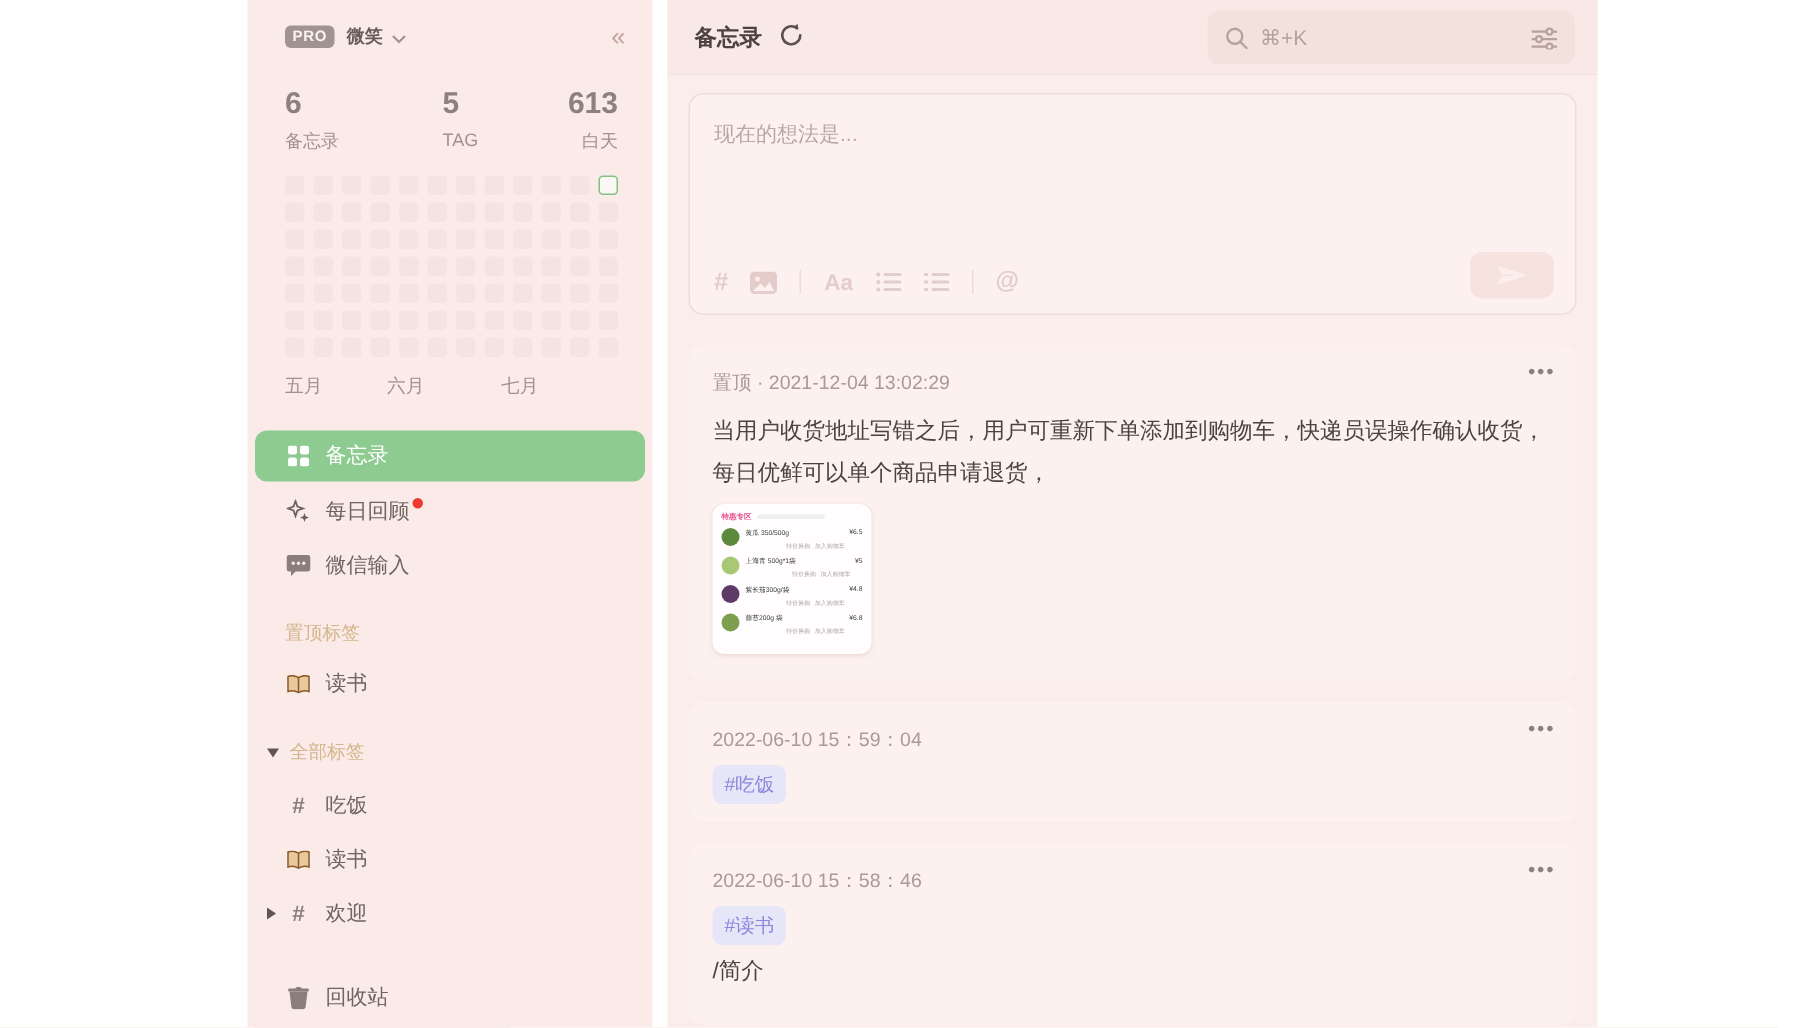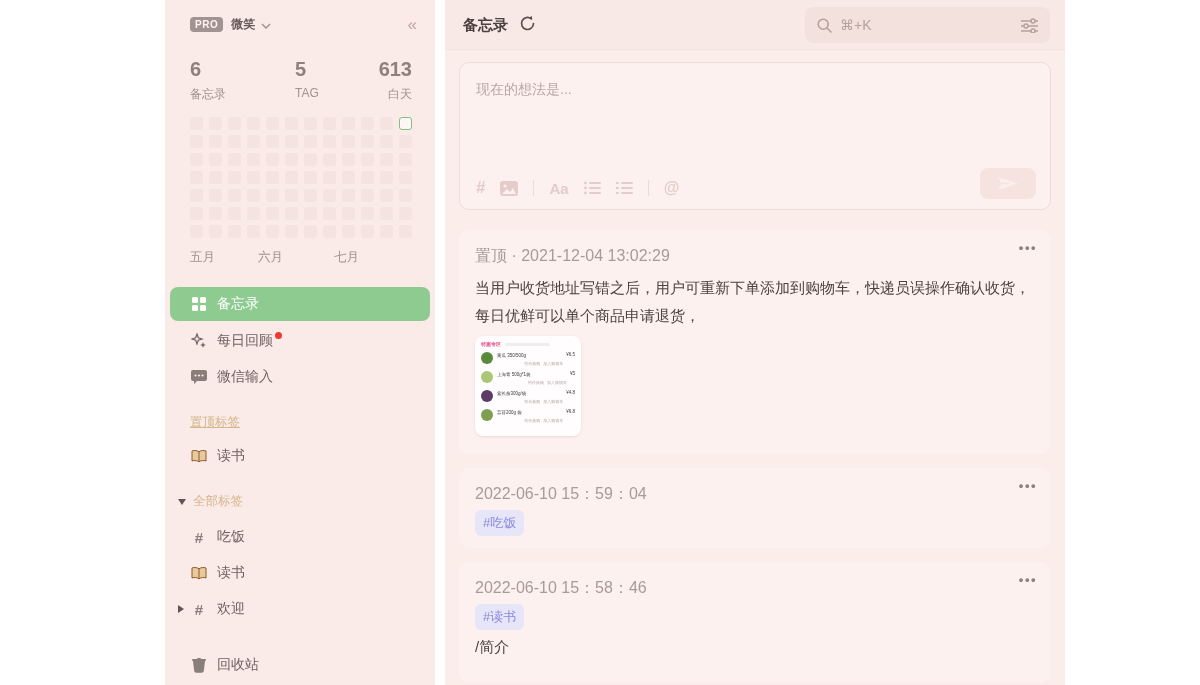--- a/index.html
+++ b/index.html
@@ -33,21 +33,21 @@
   .months{position:absolute;top:249px;left:25px;width:222px;font-size:12.5px;color:#a1928e;}
   .months span{position:absolute;top:0;}
   .m1{left:0;} .m2{left:68px;} .m3{left:144px;}
 
   .nav{position:absolute;top:287px;left:0;width:270px;}
   .nav-item{height:36px;display:flex;align-items:center;padding-left:25px;font-size:14px;color:var(--side-ink);cursor:pointer;position:relative;}
   .nav-item .ic{width:18px;display:flex;justify-content:center;margin-right:9px;flex:none;}
   .nav-item.active{height:34px;margin:0 5px 2px 5px;padding-left:20px;background:var(--green);border-radius:8px;color:#fff;font-weight:500;}
   .dot{width:7px;height:7px;border-radius:50%;background:#f0392e;margin-left:2px;margin-top:-12px;}
   .section-label{position:absolute;left:25px;font-size:12.5px;color:var(--tan);font-weight:500;}
-  .sec-pinned{top:414px;text-decoration:underline;}
+  .sec-pinned{top:414px;}
   .all-toggle{position:absolute;top:493px;left:13px;display:flex;align-items:center;cursor:pointer;font-size:12.5px;color:var(--tan);font-weight:400;}
   .tri-down{width:0;height:0;border-left:4.5px solid transparent;border-right:4.5px solid transparent;border-top:6px solid #5f5552;margin-right:7px;}
   .tri-right{width:0;height:0;border-top:4.5px solid transparent;border-bottom:4.5px solid transparent;border-left:6px solid #5f5552;position:absolute;left:13px;}
   .pinned-rows{position:absolute;top:438px;left:0;width:270px;}
   .tag-rows{position:absolute;top:519px;left:0;width:270px;}
   .trash-row{position:absolute;top:647px;left:0;width:270px;}
   .hash-glyph{font-size:15px;color:var(--icon);font-weight:bold;}
 
   
   .main{position:absolute;left:445px;top:0;width:620px;height:685px;background:var(--pink-main);}
@@ -65,21 +65,21 @@
   .toolbar{position:absolute;left:16px;bottom:11px;display:flex;align-items:center;gap:15px;color:var(--faint);}
   .tb-divider{width:1px;height:16px;background:#eedad7;}
   .tb-aa{font-size:15px;font-weight:bold;color:var(--faint);}
   .tb-hash{font-size:17px;font-weight:bold;color:var(--faint);}
   .tb-at{font-size:16px;font-weight:bold;color:var(--faint);}
   .send-btn{position:absolute;right:14px;bottom:10px;width:56px;height:31px;background:#f6e3e0;border-radius:8px;display:flex;align-items:center;justify-content:center;cursor:pointer;}
 
   .memo1{top:230px;height:224px;}
   .memo2{top:468px;height:80px;}
   .memo3{top:562px;height:121px;}
-  .memo-meta{position:absolute;top:16px;left:16px;font-size:16px;color:var(--muted);}
+  .memo-meta{position:absolute;top:16px;left:16px;font-size:13px;color:var(--muted);}
   .more-btn{position:absolute;top:10px;right:14px;font-size:13px;color:#8d817f;letter-spacing:1.5px;cursor:pointer;font-weight:bold;}
   .memo-body{position:absolute;top:44px;left:16px;right:16px;font-size:15px;line-height:1.85;color:var(--ink);}
   .tag-pill{position:absolute;left:16px;background:var(--tagbg);color:var(--tagtext);font-size:13px;border-radius:6px;padding:4px 8px;cursor:pointer;}
   .pill-row2{top:42px;}
   .memo3-body{position:absolute;top:76px;left:16px;font-size:15px;color:var(--ink);}
 
   
   .attachment{position:absolute;left:16px;top:106px;width:106px;height:100px;background:#fffdfd;border-radius:8px;box-shadow:0 1px 3px rgba(150,110,105,.18);overflow:hidden;cursor:pointer;}
   .thumb-inner{width:212px;height:200px;transform:scale(.5);transform-origin:0 0;padding:10px 12px;}
   .thumb-head{display:flex;align-items:baseline;gap:8px;margin-bottom:8px;}

